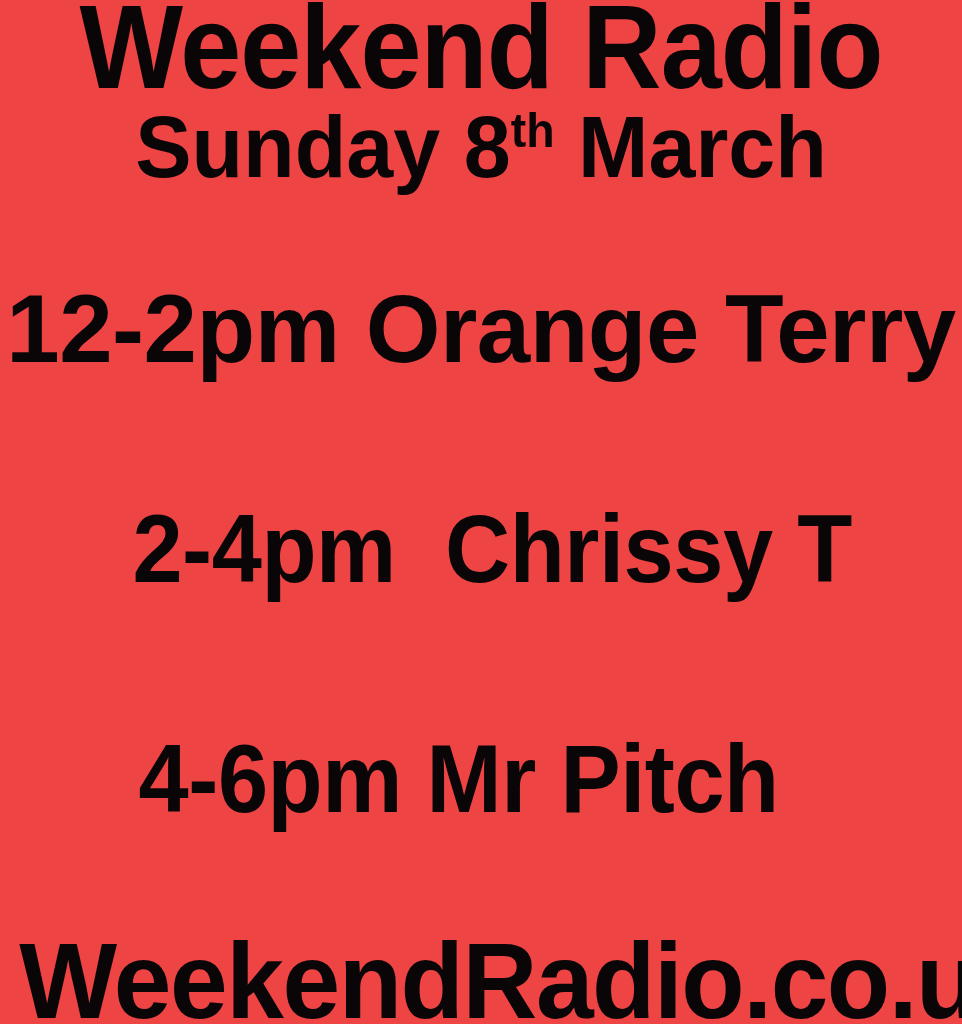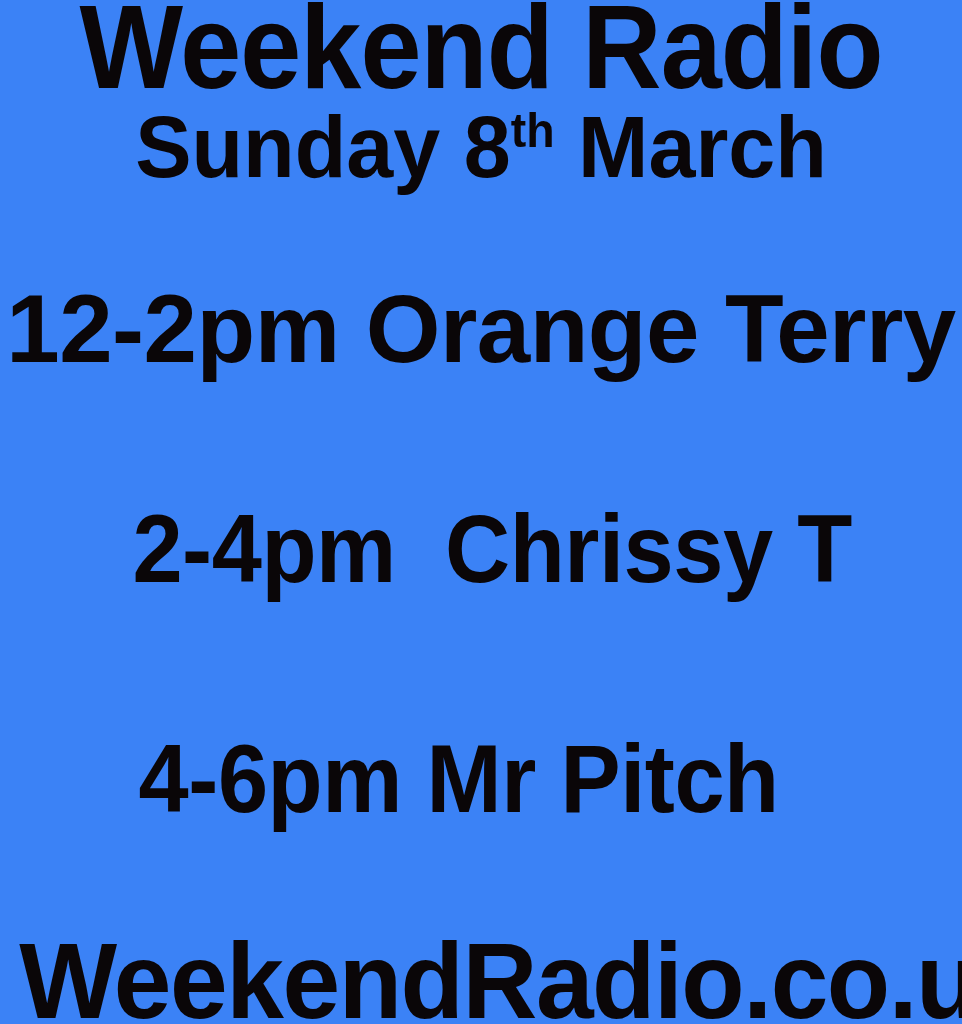--- a/index.html
+++ b/index.html
@@ -10,21 +10,21 @@
   body {
     width: 962px;
     height: 1024px;
     overflow: hidden;
     font-family: "Liberation Sans", sans-serif;
   }
   #poster {
     position: relative;
     width: 962px;
     height: 1024px;
-    background: #3b82f6;
+    background: #ef4444;
     overflow: hidden;
   }
   .line {
     position: absolute;
     left: 0;
     width: 962px;
     text-align: center;
     color: #0a0608;
     font-family: "Liberation Sans", sans-serif;
     font-weight: bold;

